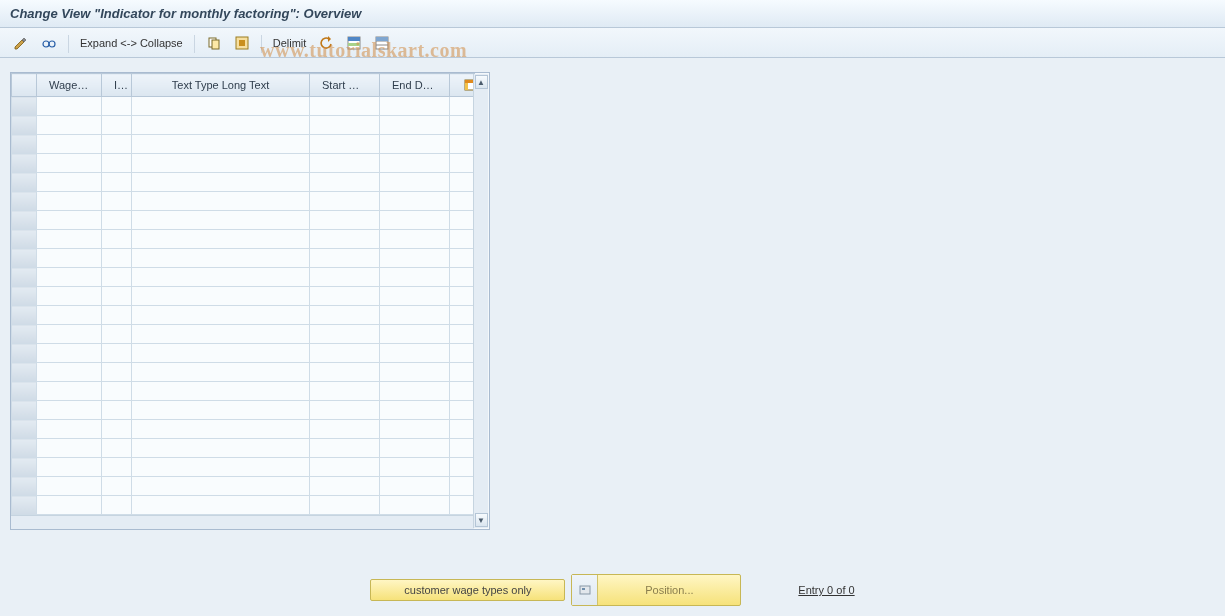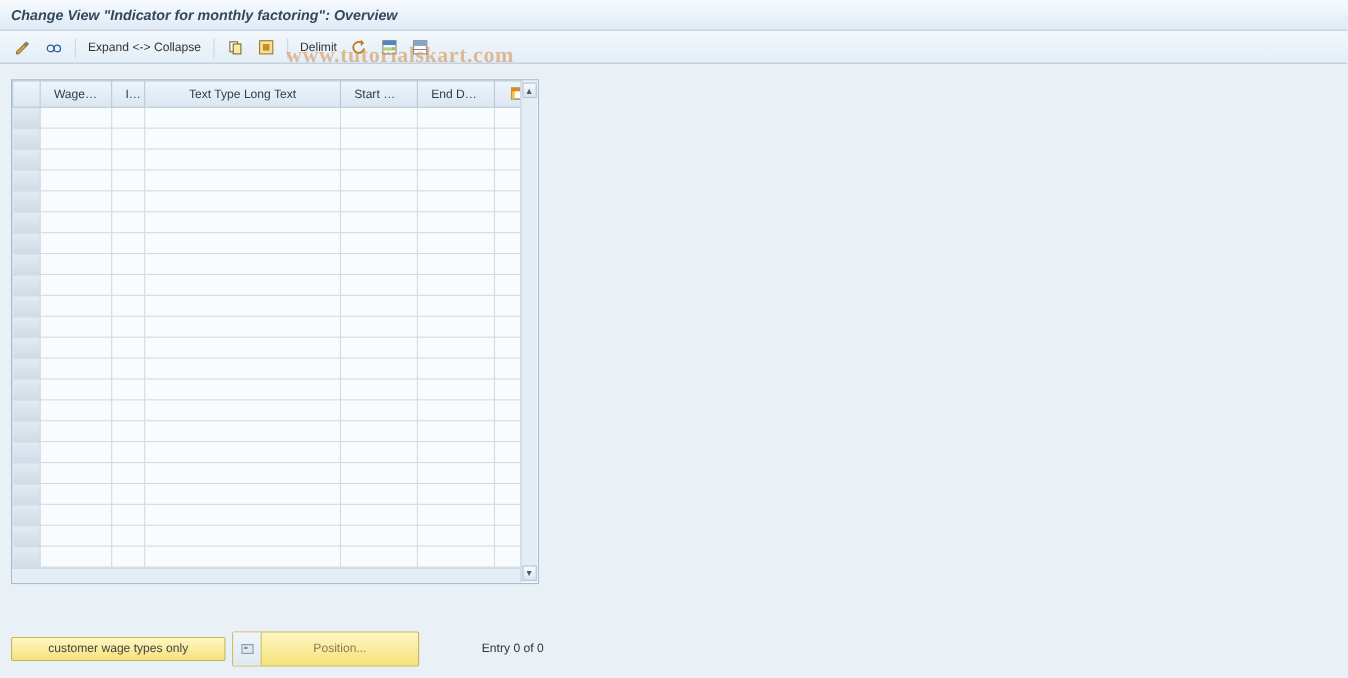--- a/index.html
+++ b/index.html
@@ -120,20 +120,21 @@
     margin-right: 15px;
   }
   .footer-bar {
     position: absolute;
     bottom: 10px;
     left: 10px;
     right: 10px;
     display: flex;
     align-items: center;
     gap: 6px;
+    justify-content: center;
   }
   .btn-yellow {
     height: 22px;
     width: 195px;
     background: linear-gradient(#fff6c4, #f6e27a);
     border: 1px solid #c7b755;
     border-radius: 2px;
     color: #444;
     text-align: center;
     line-height: 20px;
@@ -156,21 +157,21 @@
     border-right: 1px solid #d0c36d;
     background: linear-gradient(#eef4fa,#e0e9f1);
     display: flex;
     align-items: center;
     justify-content: center;
   }
   .btn-pos .lbl {
     flex: 1;
     text-align: center;
   }
-  .entry-text { margin-left: 51px; color: #333; }
+  .entry-text { margin-left: 51px; color: #333; text-decoration: underline; }
   .watermark {
     position: absolute;
     top: 39px;
     left: 260px;
     font-size: 20px;
     font-weight: bold;
     font-family: Georgia, serif;
     color: rgba(210, 140, 70, 0.55);
     letter-spacing: 0.5px;
     pointer-events: none;

